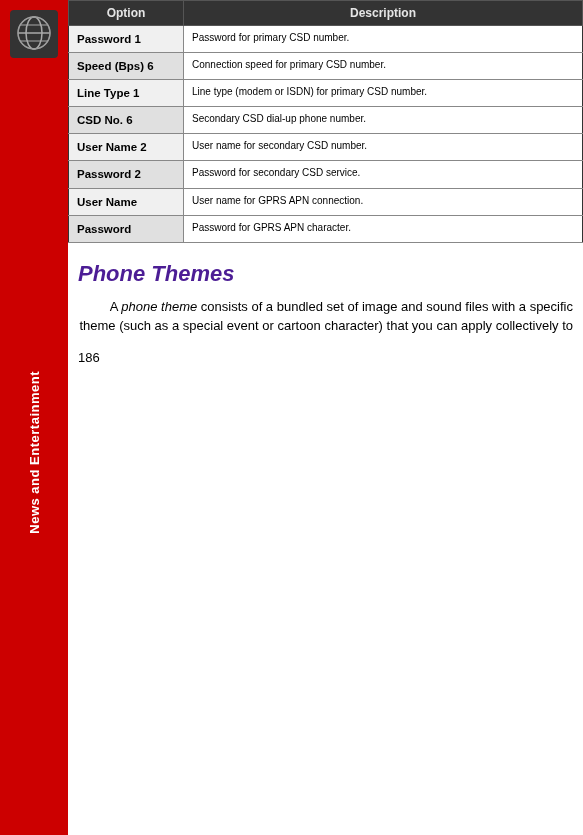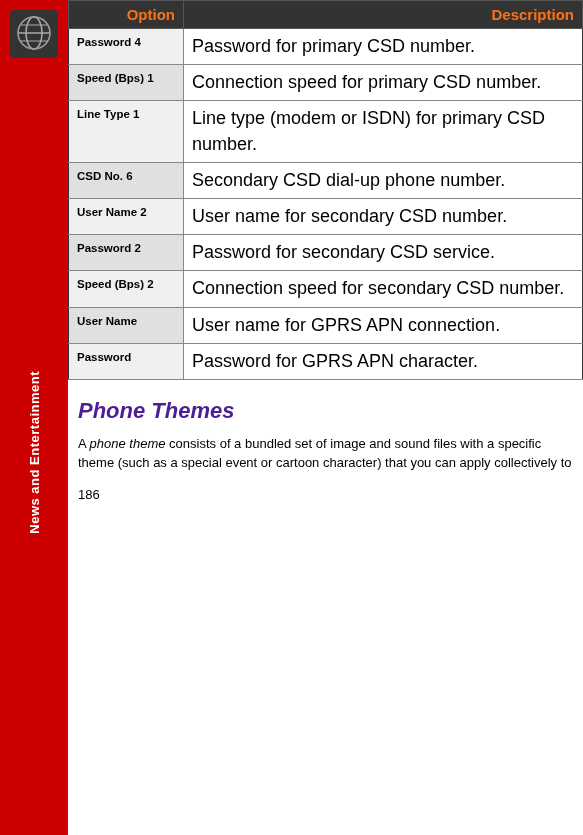--- a/index.html
+++ b/index.html
@@ -73,37 +73,37 @@
     }
 
     table {
       width: 100%;
       border-collapse: collapse;
       border: 1.5px solid #333;
     }
 
     thead tr th {
       background: #333333;
-      color: #f97316;
-      font-size: 15px;
+      color: #e5e5e5;
+      font-size: 12px;
       font-weight: bold;
       padding: 5px 8px;
-      text-align: right;
+      text-align: center;
       border: 1px solid #555;
     }
 
     tbody tr {
       border-bottom: 1px solid #888;
     }
 
     tbody tr td {
       padding: 5px 8px;
       vertical-align: top;
       border-right: 1px solid #888;
-      font-size: 18px;
+      font-size: 10px;
       line-height: 1.4;
     }
 
     tbody tr td:first-child {
       font-weight: bold;
       font-size: 11.5px;
       width: 115px;
       background: #f0f0f0;
     }
 
@@ -124,20 +124,21 @@
       font-weight: bold;
       font-style: italic;
       margin-bottom: 10px;
       color: #4c1d95;
     }
 
     .phone-themes-body {
       font-size: 13px;
       line-height: 1.5;
       color: #000000;
+      text-align: right;
     }
 
     .phone-themes-body em {
       font-style: italic;
     }
   </style>
 </head>
 <body>
 
 <div class="sidebar">
@@ -162,46 +163,42 @@
   <div class="table-container">
     <table>
       <thead>
         <tr>
           <th>Option</th>
           <th>Description</th>
         </tr>
       </thead>
       <tbody id="table-body">
       <tr>
-            <td>Password 4</td>
+            <td>Password 1</td>
             <td>Password for primary CSD number.</td>
           </tr>
           <tr>
-            <td>Speed (Bps) 1</td>
+            <td>Speed (Bps) 6</td>
             <td>Connection speed for primary CSD number.</td>
           </tr>
           <tr>
             <td>Line Type 1</td>
             <td>Line type (modem or ISDN) for primary CSD number.</td>
           </tr>
           <tr>
             <td>CSD No. 6</td>
             <td>Secondary CSD dial-up phone number.</td>
           </tr>
           <tr>
             <td>User Name 2</td>
             <td>User name for secondary CSD number.</td>
           </tr>
           <tr>
             <td>Password 2</td>
             <td>Password for secondary CSD service.</td>
-          </tr>
-          <tr>
-            <td>Speed (Bps) 2</td>
-            <td>Connection speed for secondary CSD number.</td>
           </tr>
           <tr>
             <td>User Name</td>
             <td>User name for GPRS APN connection.</td>
           </tr>
           <tr>
             <td>Password</td>
             <td>Password for GPRS APN character.</td>
           </tr>
         </tbody>

